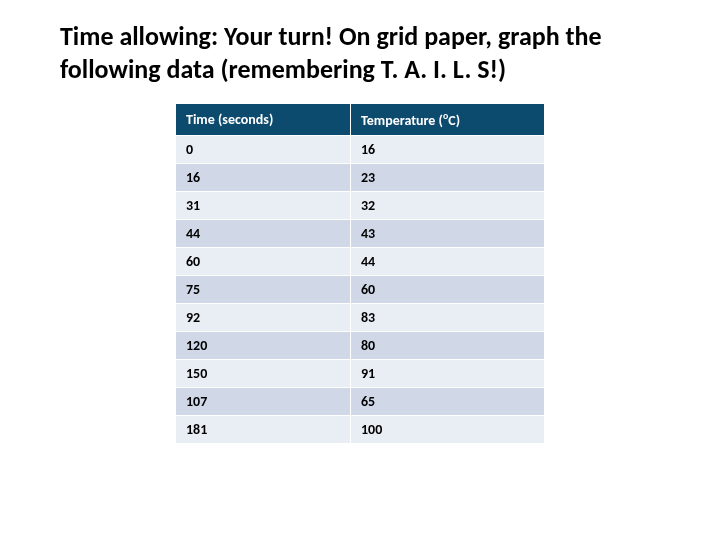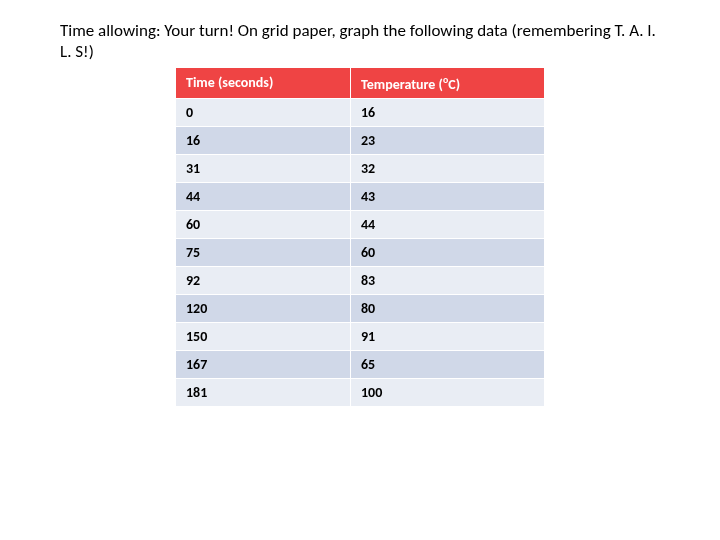--- a/index.html
+++ b/index.html
@@ -5,36 +5,36 @@
   * { box-sizing: border-box; margin: 0; padding: 0; }
   body {
     width: 720px;
     height: 540px;
     background: #fff;
     font-family: Calibri, "Segoe UI", Arial, sans-serif;
     color: #000;
     padding: 20px 60px 0 60px;
   }
   .heading {
-    font-size: 17px;
+    font-size: 26px;
     line-height: 1.25;
-    font-weight: 400;
-    margin-bottom: 4px;
+    font-weight: 700;
+    margin-bottom: 18px;
   }
   .table-wrap {
     display: flex;
     justify-content: center;
   }
   table {
     border-collapse: collapse;
     width: 370px;
     font-size: 14px;
   }
   th {
-    background: #ef4444;
+    background: #0c4a6e;
     color: #fff;
     text-align: left;
     font-weight: 700;
     padding: 6px 10px;
     border: 1px solid #fff;
   }
   th sup { font-size: 0.7em; }
   td {
     padding: 5px 10px;
     border: 1px solid #fff;
@@ -89,21 +89,21 @@
         </tr>
         <tr>
           <td>120</td>
           <td>80</td>
         </tr>
         <tr>
           <td>150</td>
           <td>91</td>
         </tr>
         <tr>
-          <td>167</td>
+          <td>107</td>
           <td>65</td>
         </tr>
         <tr>
           <td>181</td>
           <td>100</td>
         </tr>
       </tbody>
   </table>
 </div>
 

